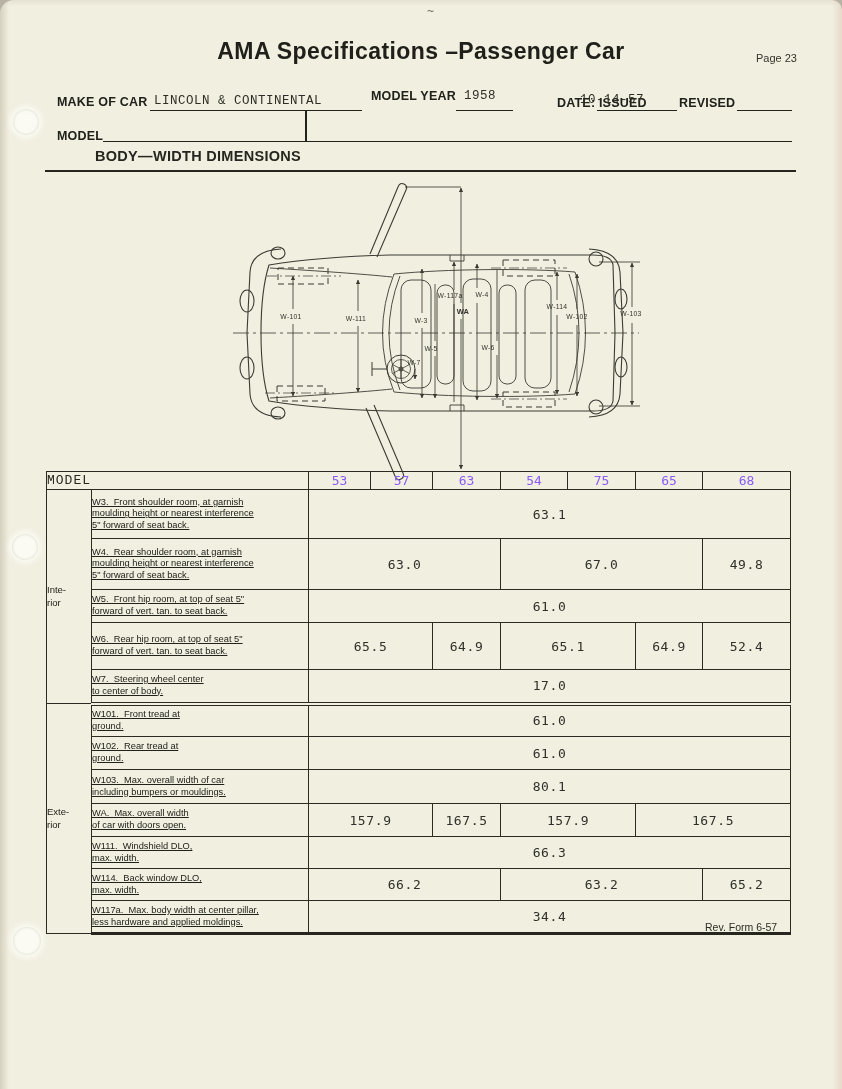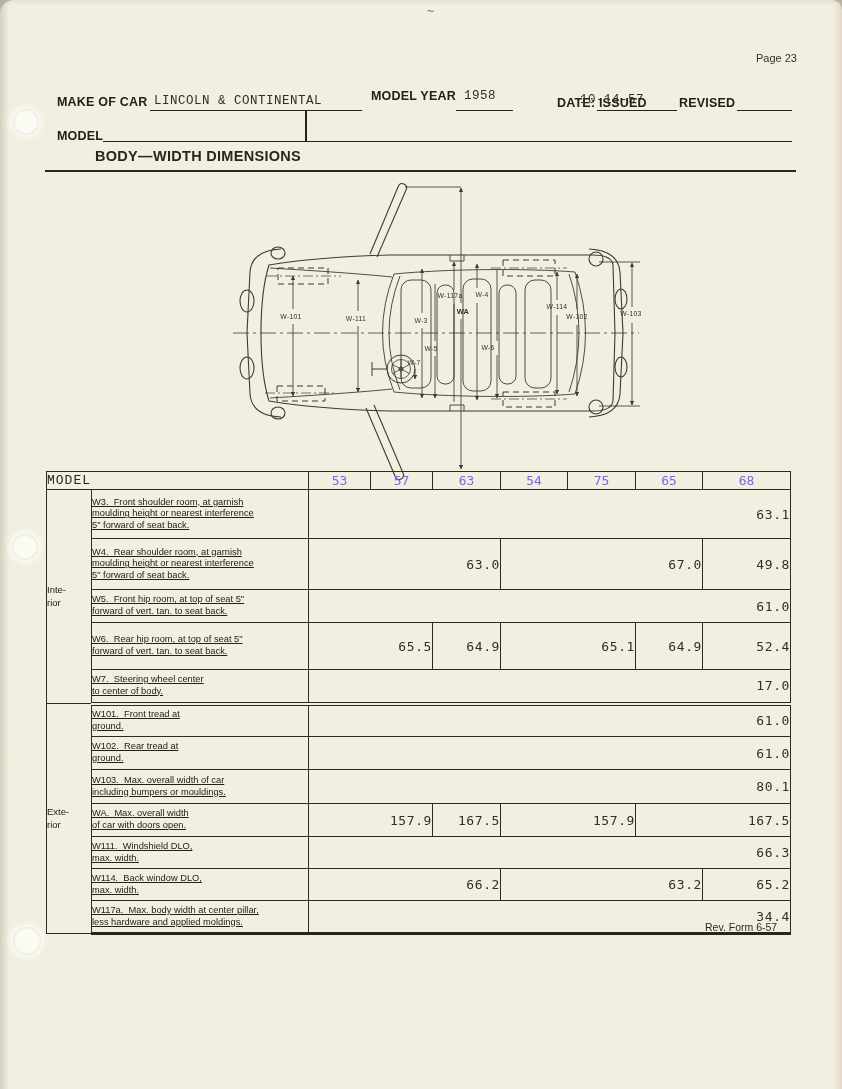--- a/index.html
+++ b/index.html
@@ -29,39 +29,40 @@
   table.spec{position:absolute;left:46px;top:471px;width:744px;border-collapse:collapse;
         table-layout:fixed;}
   table.spec td,table.spec th{border:1.5px solid #2b2b22;padding:0;overflow:hidden;
         font-weight:normal;vertical-align:middle;}
   th.model-h{text-align:left;padding:1px 0 1px 8px;font-family:"Liberation Mono",monospace;
         font-size:13px;letter-spacing:1px;border-right:3px double #2b2b22;}
   th.col-h{font-family:"DejaVu Sans Mono",monospace;font-size:13px;color:#8b5cf6;}
   td.grp{font-size:9.5px;padding-left:7px;white-space:pre-line;line-height:1.35;color:#22221c;}
   td.desc{font-size:9.3px;line-height:1.25;padding:3px 4px 3px 6px;white-space:pre-line;
         color:#22221c;border-right:3px double #2b2b22;text-decoration:underline;}
-  td.val{text-align:right;font-family:"DejaVu Sans Mono",monospace;font-size:13px;
+  td.val{text-align:center;font-family:"DejaVu Sans Mono",monospace;font-size:13px;
         letter-spacing:.6px;color:#30302a;}
   tr.sec-end td{border-bottom:4px double #2b2b22;}
   tr.last td{border-bottom:3.5px solid #26261f;}
 
   svg text{font-family:"Liberation Sans",sans-serif;font-size:6.8px;fill:#33332b;letter-spacing:.3px;}
   svg text.b{font-size:7.5px;font-weight:bold;}
 </style>
 </head>
 <body>
 
 <div class="page">
 
   <div class="punch" style="left:13px;top:109px;width:26px;height:26px;"></div>
   <div class="punch" style="left:12px;top:534px;width:26px;height:26px;"></div>
   <div class="punch" style="left:13px;top:927px;width:28px;height:28px;"></div>
 
   <div class="abs mark" style="left:427px;top:4px;">~</div>
 
+  <div class="abs title">AMA Specifications –Passenger Car</div>
   <div class="abs pagenum">Page 23</div>
 
   <div class="abs flabel" style="left:57px;top:95px;">MAKE OF CAR</div>
   <div class="abs fvalue" style="left:154px;top:94px;">LINCOLN &amp; CONTINENTAL</div>
   <div class="abs uline" style="left:150px;top:110px;width:212px;"></div>
 
   <div class="abs flabel" style="left:371px;top:89px;">MODEL YEAR</div>
   <div class="abs fvalue" style="left:464px;top:89px;">1958</div>
   <div class="abs uline" style="left:456px;top:110px;width:57px;"></div>
 

